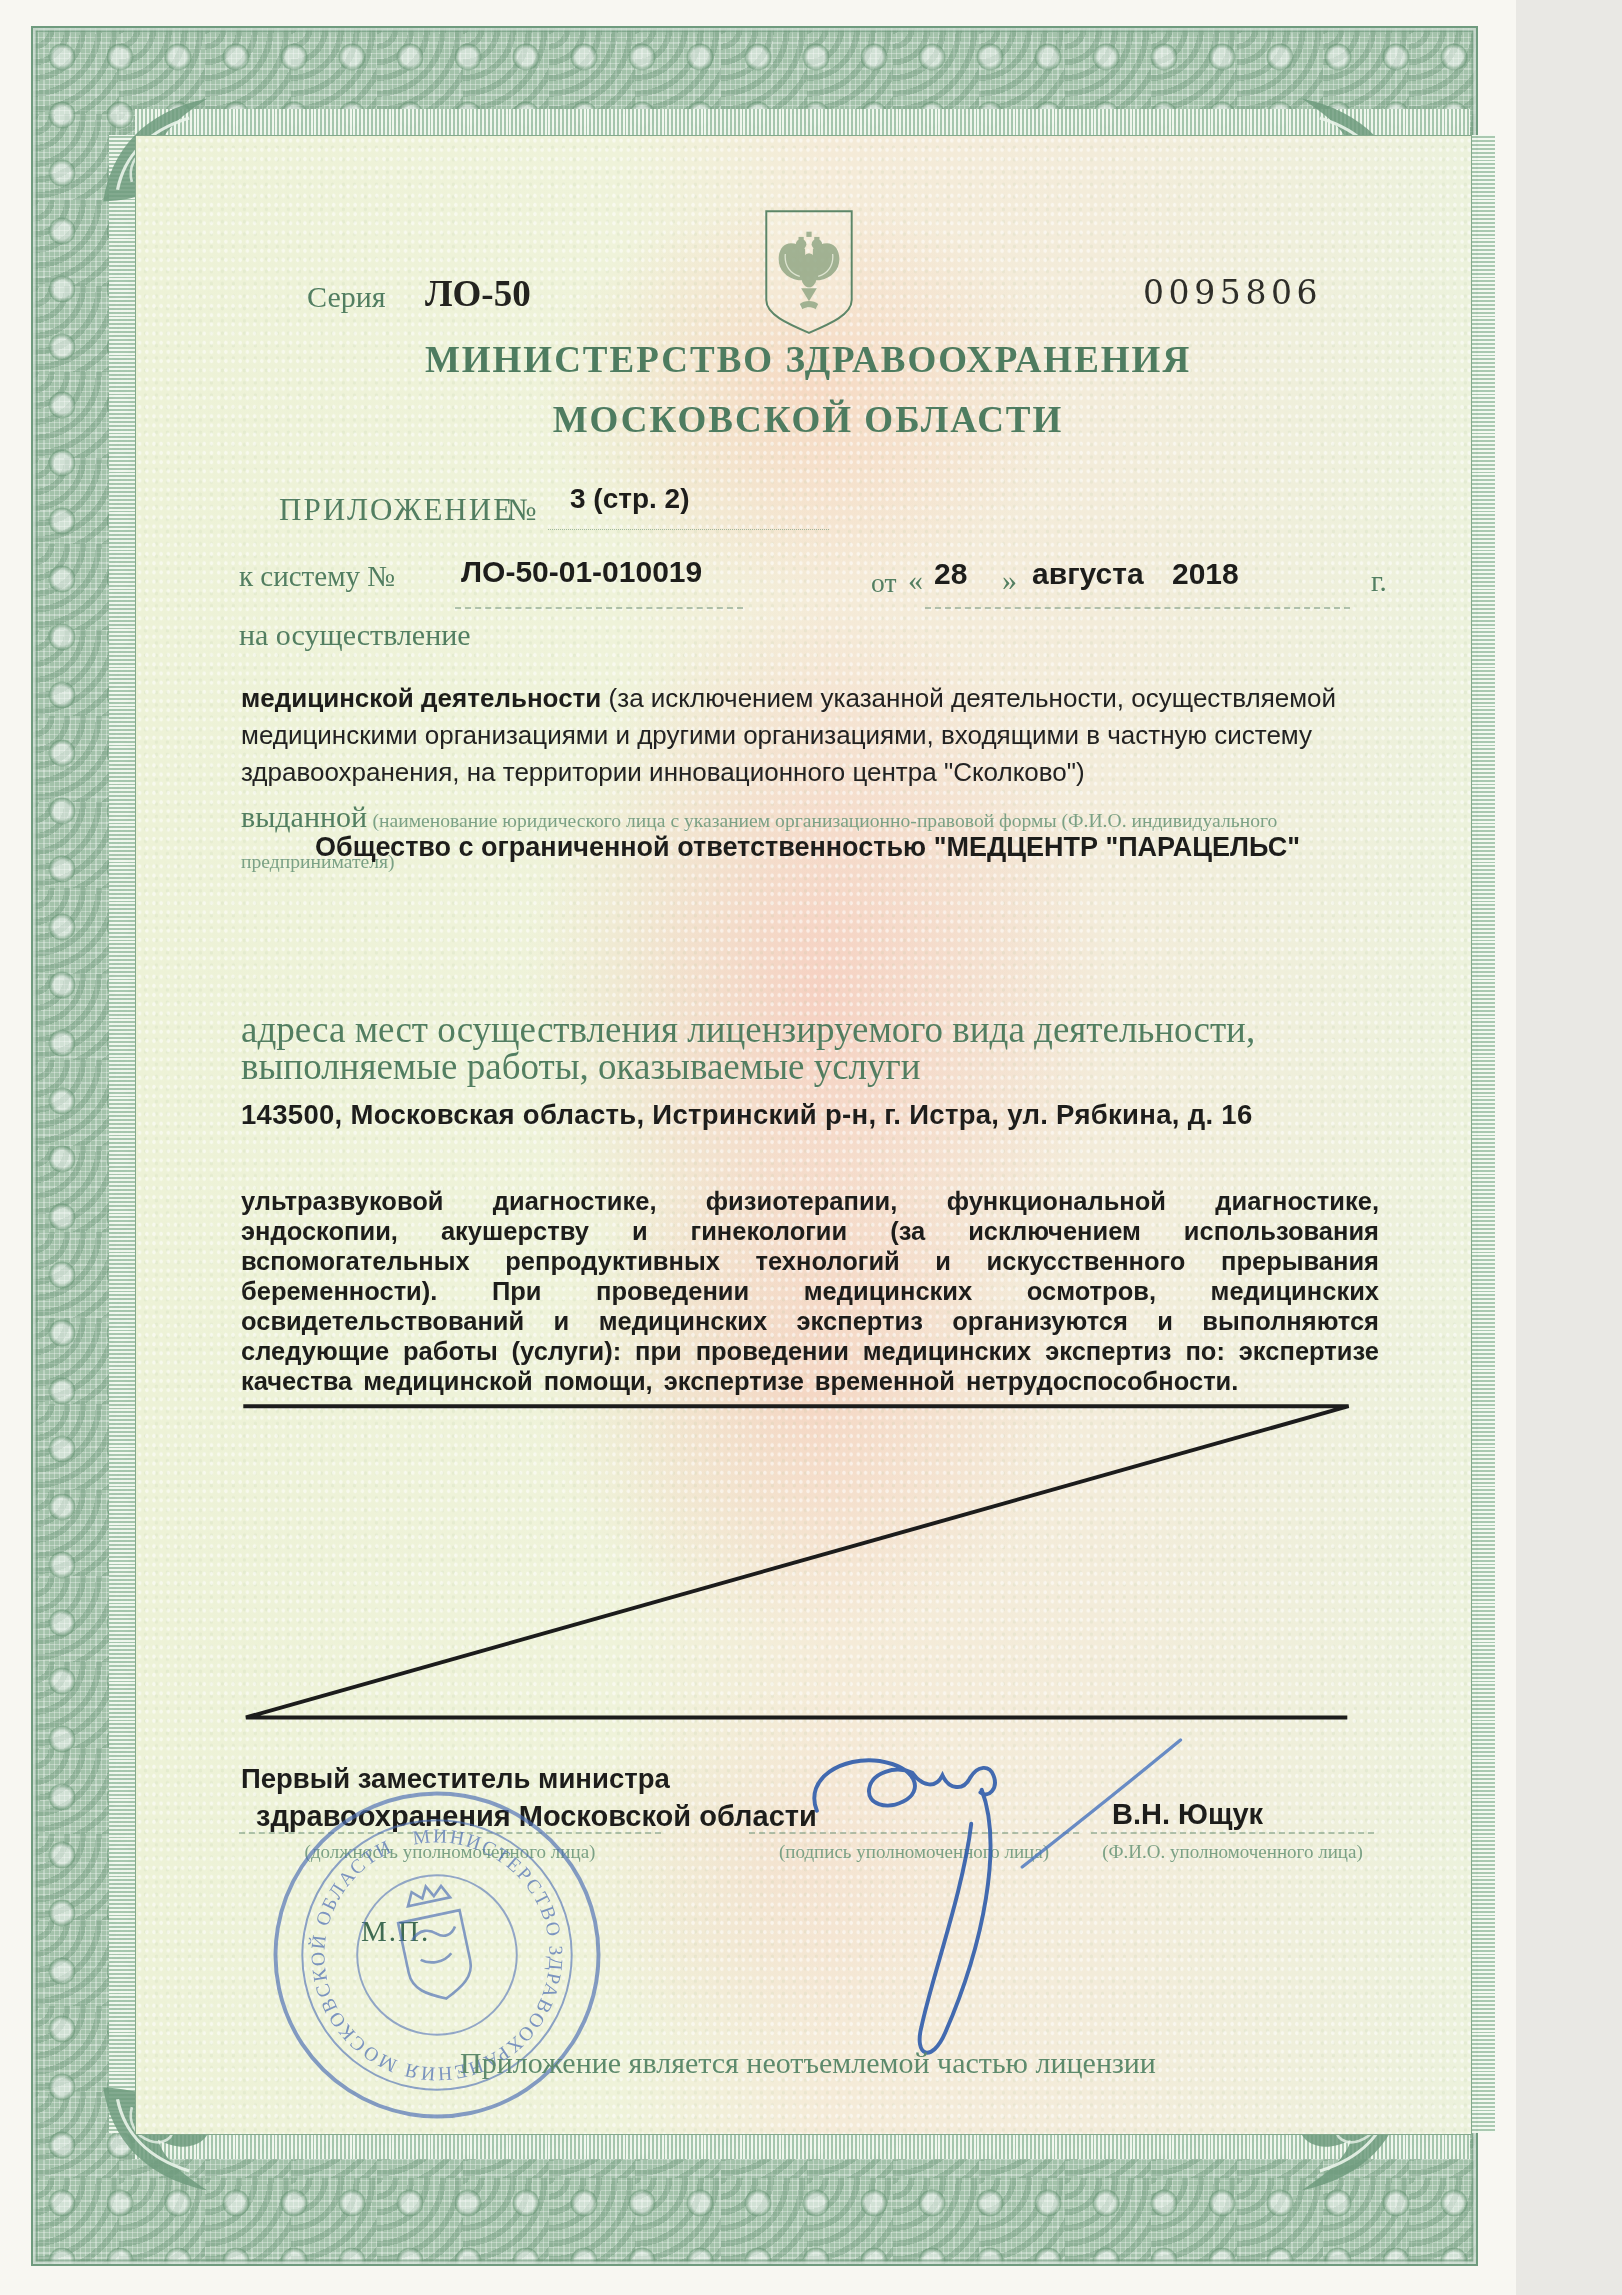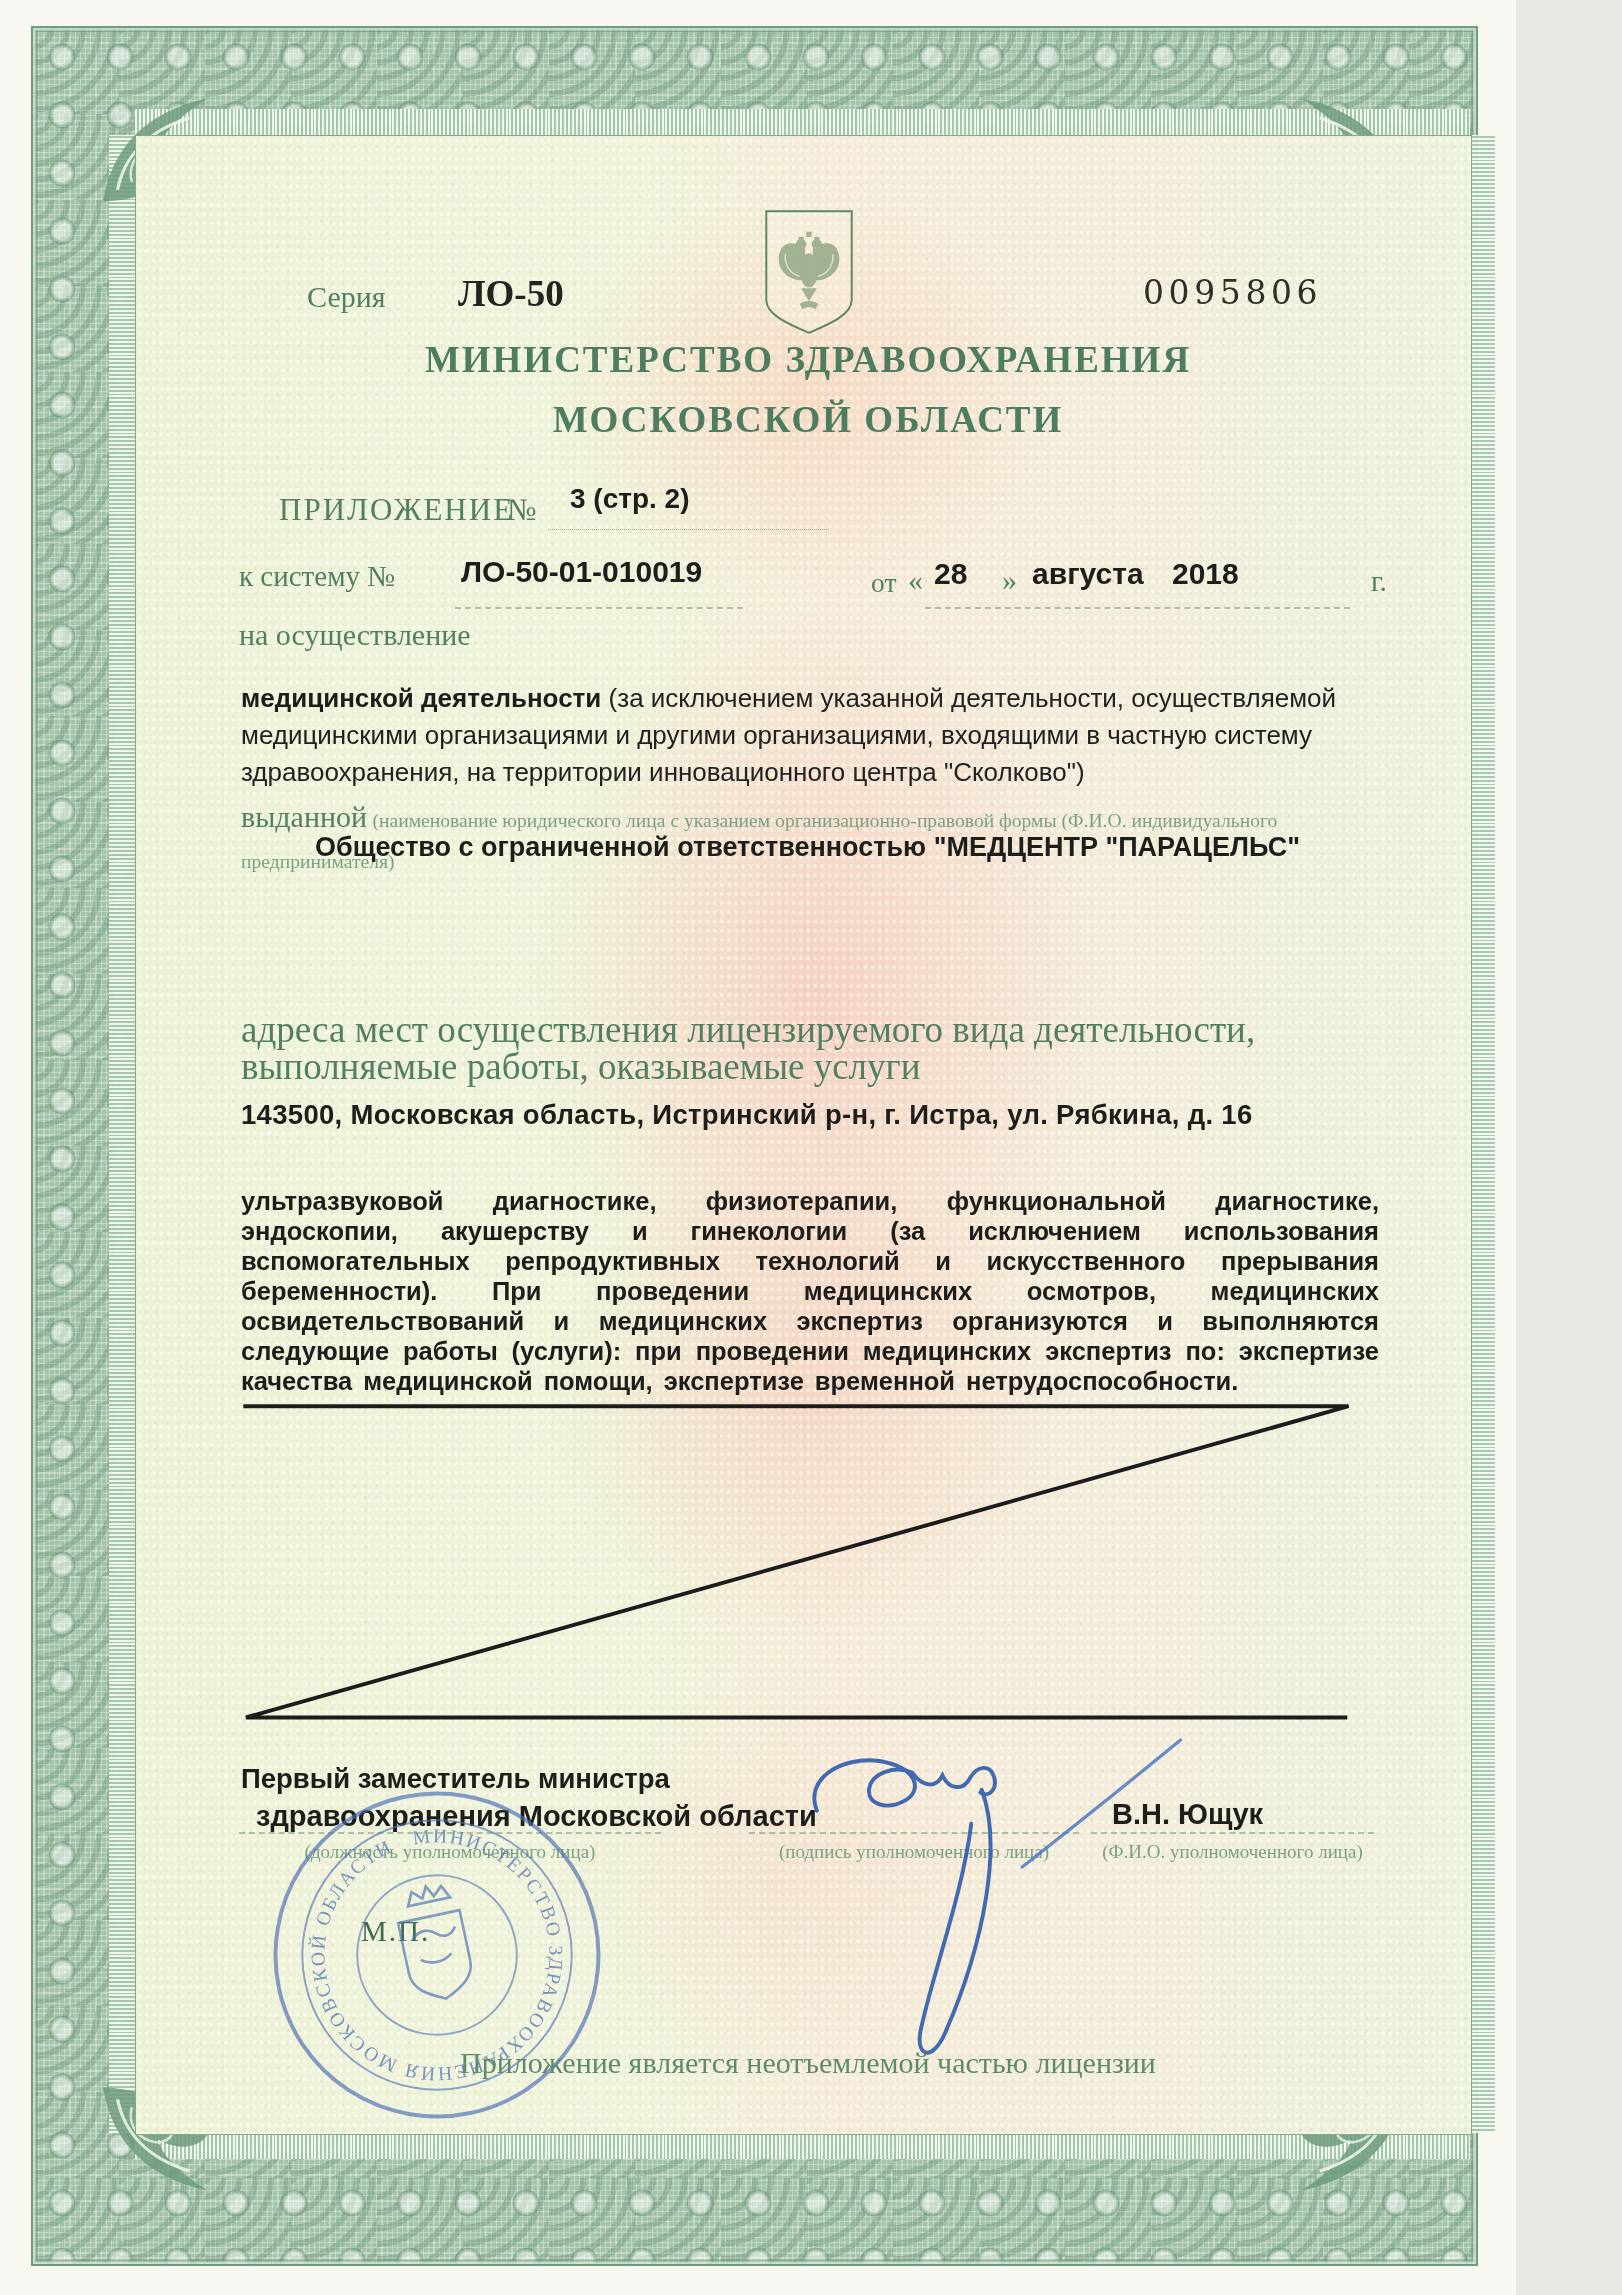--- a/index.html
+++ b/index.html
@@ -111,21 +111,21 @@
   <div class="corner-fl cf-bl"><svg viewBox="0 0 175 175">
         <use href="#flourish"></use>
       </svg></div>
   <div class="corner-fl cf-br"><svg viewBox="0 0 175 175">
         <use href="#flourish"></use>
       </svg></div>
 
   <div class="paper"></div>
 
   <div class="abs green-serif" style="left:307px;top:280px;font-size:30px;">Серия</div>
-  <div class="abs" style="left:425px;top:272px;font-size:37px;font-weight:700;font-family:'Liberation Serif',serif;color:#23231f;margin-left:33px;">ЛО-50</div>
+  <div class="abs" style="left:425px;top:272px;font-size:37px;font-weight:700;font-family:'Liberation Serif',serif;color:#23231f;">ЛО-50</div>
 
   <div class="emblem">
     <svg viewBox="0 0 140 196">
       <path d="M5,5 H135 V140 C135,162 103,176 70,190 C37,176 5,162 5,140 Z" fill="rgba(246,246,230,.25)" stroke="#5c8668" stroke-width="3"></path>
       <g fill="#93a886" opacity=".85" stroke="none">
         <path d="M64,62 C42,46 26,54 24,74 C22,92 34,106 54,110 C60,111 64,106 65,98 Z"></path>
         <path d="M76,62 C98,46 114,54 116,74 C118,92 106,106 86,110 C80,111 76,106 75,98 Z"></path>
         <ellipse cx="70" cy="95" rx="14" ry="26"></ellipse>
         <circle cx="58" cy="55" r="8"></circle>
           <circle cx="82" cy="55" r="8"></circle>

